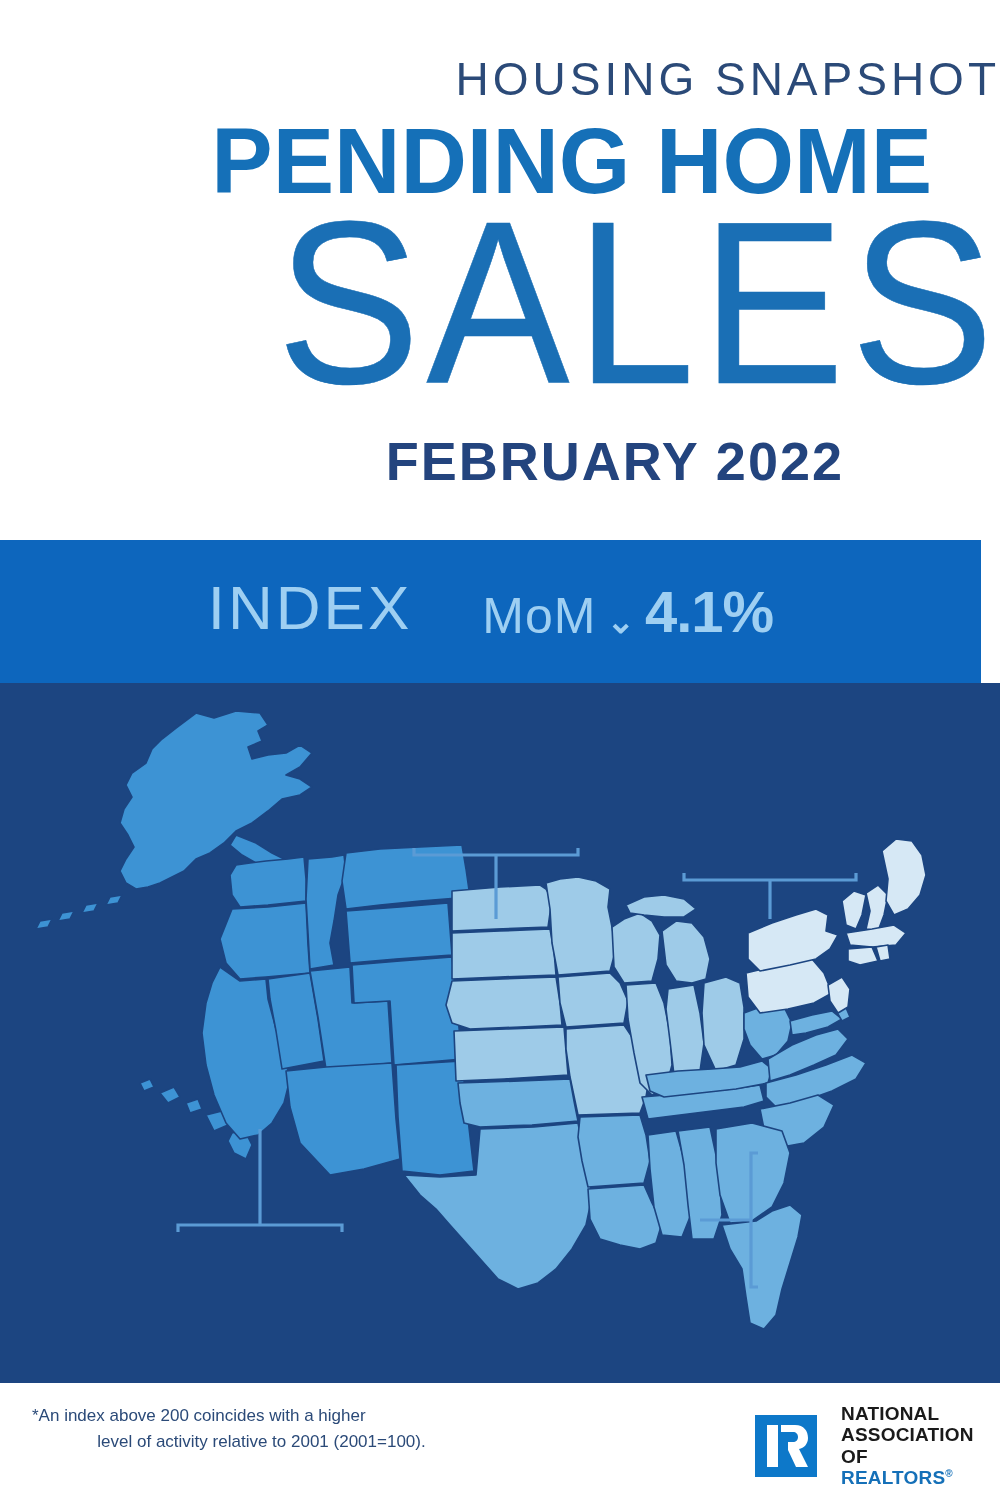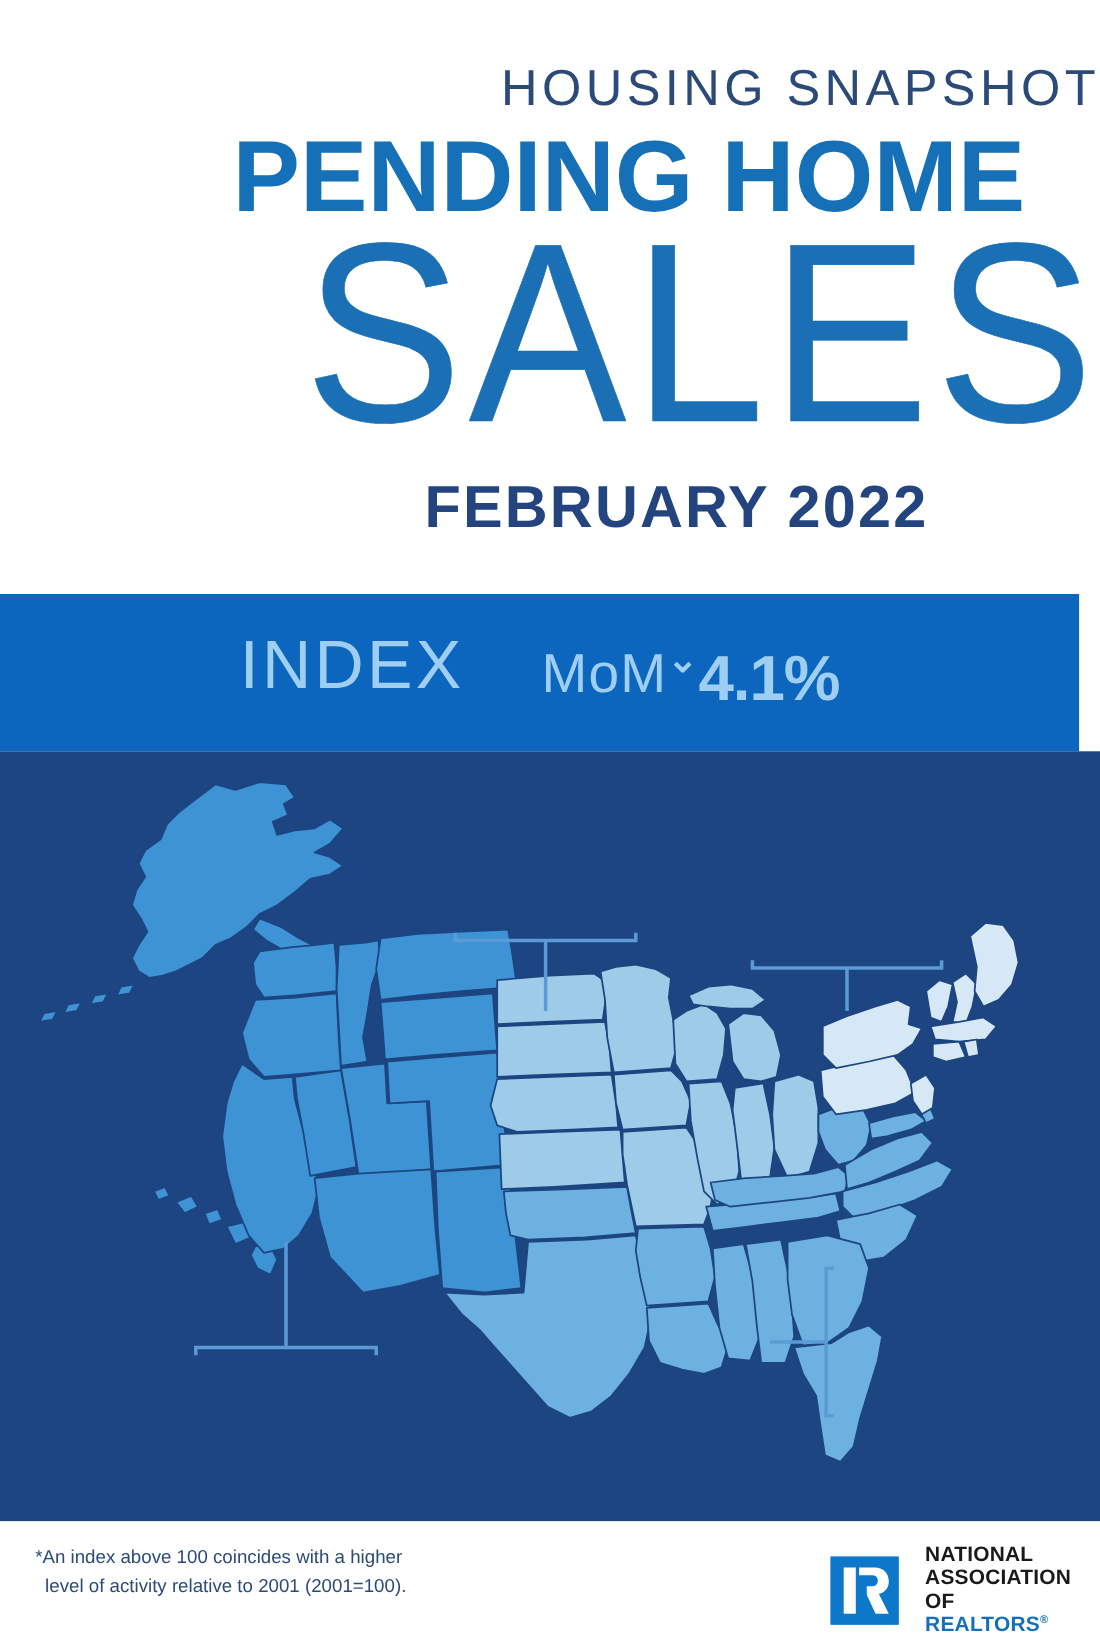--- a/index.html
+++ b/index.html
@@ -53,21 +53,21 @@
   }
   .index-inner{display:flex;align-items:baseline;gap:14px;}
   .index-label{
     font-size:62px;font-weight:300;letter-spacing:3px;color:#9ecff2;
     position:relative;top:-4px;
   }
   .index-value{
     font-size:96px;font-weight:800;color:#ffffff;letter-spacing:-2px;
   }
   .index-mom{
-    display:flex;align-items:flex-start;margin-left:56px;
+    display:flex;align-items:flex-end;gap:10px;margin-left:56px;
   }
   .mom-word{font-size:50px;font-weight:300;color:#9ecff2;letter-spacing:1px;}
   .mom-arrow{font-size:34px;color:#9ecff2;font-weight:700;position:relative;top:-4px;}
   .mom-pct{font-size:58px;font-weight:800;color:#9ecff2;letter-spacing:-1px;}
 
   
   .map-area{
     position:absolute;left:0;top:683px;width:1000px;height:700px;
     background:#1c4581;
     overflow:hidden;
@@ -76,21 +76,21 @@
 
   
   .footer{
     position:absolute;left:0;top:1383px;width:1000px;height:118px;
     background:#ffffff;
   }
   .footnote{
     position:absolute;left:32px;top:20px;width:450px;
     font-size:17px;line-height:1.5;color:#2b4a78;font-weight:400;
   }
-  .footnote .l2{padding-left:9px;display:block;}
+  .footnote .l2{padding-left:9px;display:block;text-align:center;}
 
   .nar-logo{
     position:absolute;left:755px;top:20px;
     display:flex;align-items:center;gap:24px;
   }
   .nar-mark{
     width:62px;height:62px;background:#0d78c9;position:relative;flex:none;
   }
   .nar-text{display:flex;flex-direction:column;line-height:1.12;}
   .nar-l1,.nar-l2{font-size:19px;font-weight:800;color:#1a1a1a;letter-spacing:0.2px;}
@@ -303,21 +303,21 @@
 
       <path d="M178,549 L178,542 L342,542 L342,549"></path>
       <path d="M260,542 L260,446"></path>
     </g>
   </svg>
 
 </div>
 
 <div class="footer">
   <div class="footnote">
-    <span>*An index above 100 coincides with a higher</span>
+    <span>*An index above 200 coincides with a higher</span>
     <span class="l2">level of activity relative to 2001 (2001=100).</span>
   </div>
 
   <div class="nar-logo">
     <div class="nar-mark">
       <svg viewBox="0 0 62 62" width="62" height="62">
         <rect x="0" y="0" width="62" height="62" fill="#0d78c9"></rect>
         <path d="M12,10 L12,52 L23,52 L23,10 Z" fill="#ffffff"></path>
         <path d="M26,10 L40,10 C49,10 53,16 53,23 C53,29 49,33 44,34 L53,52 L41,52
                  L33,35 L33,27 L38,27 C41,27 43,25 43,22 C43,19 41,17 38,17 L26,17 Z" fill="#ffffff"></path>

